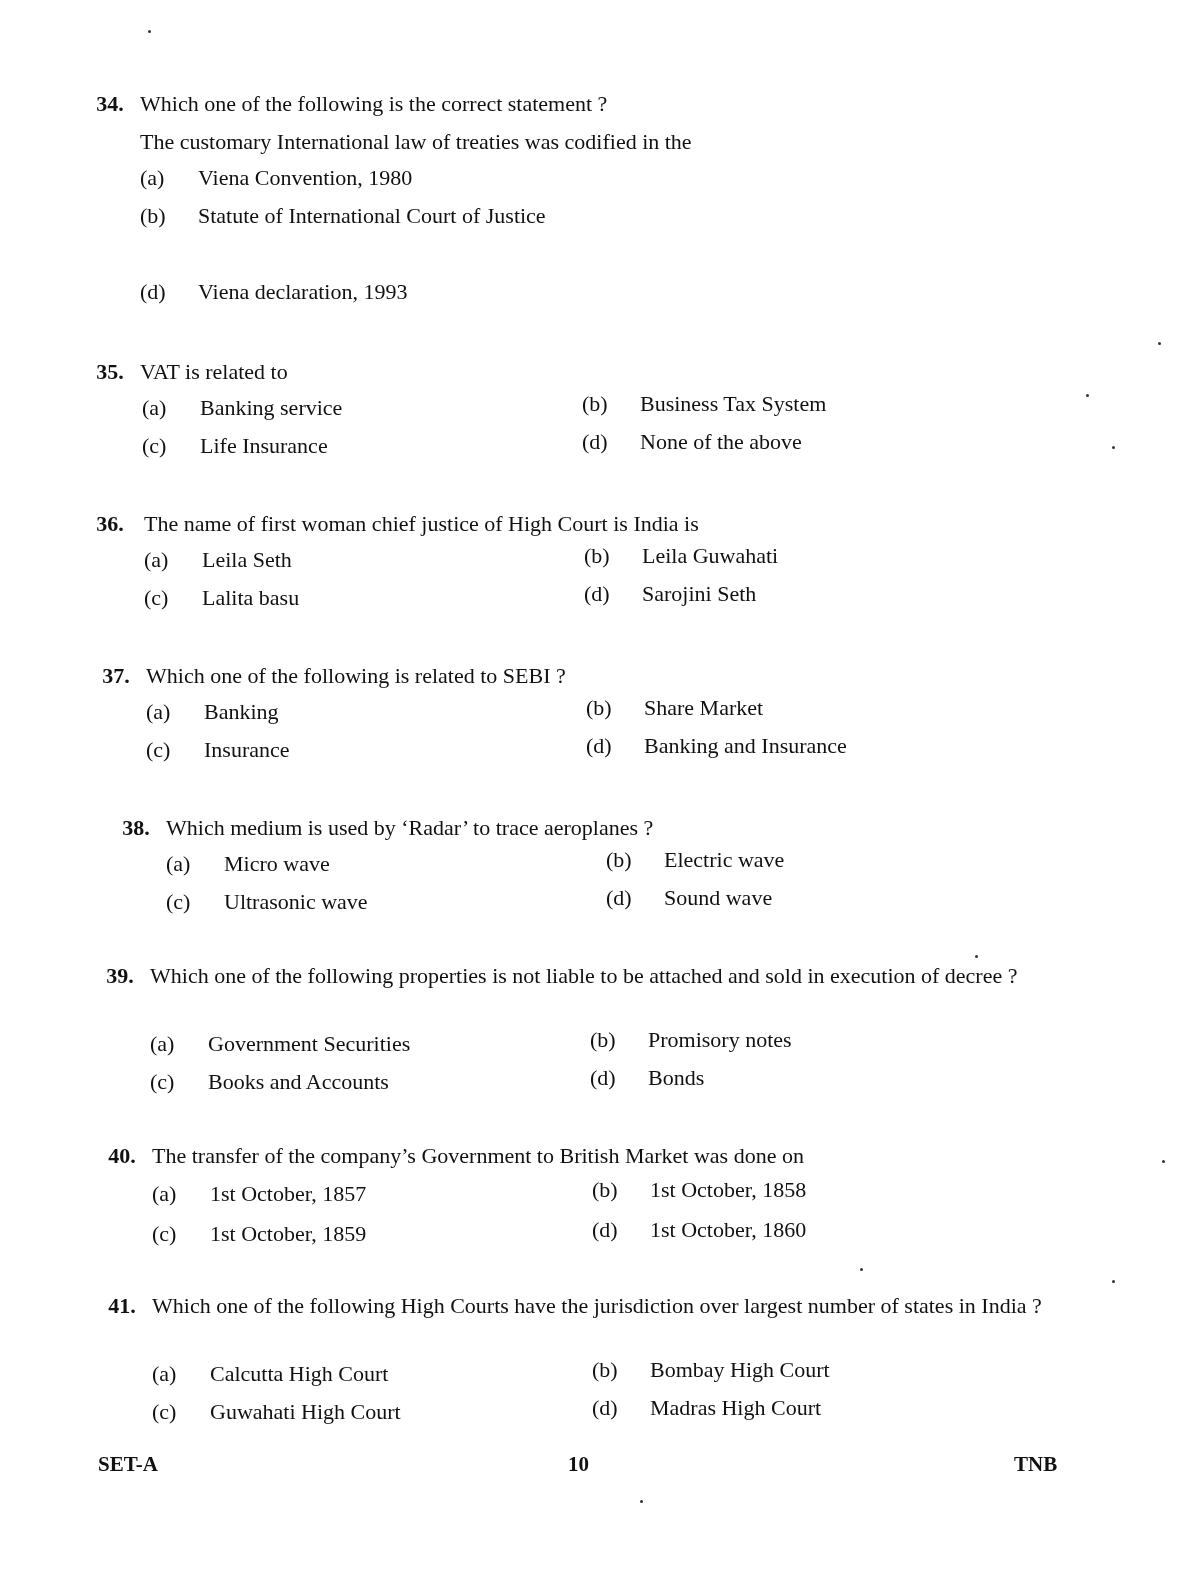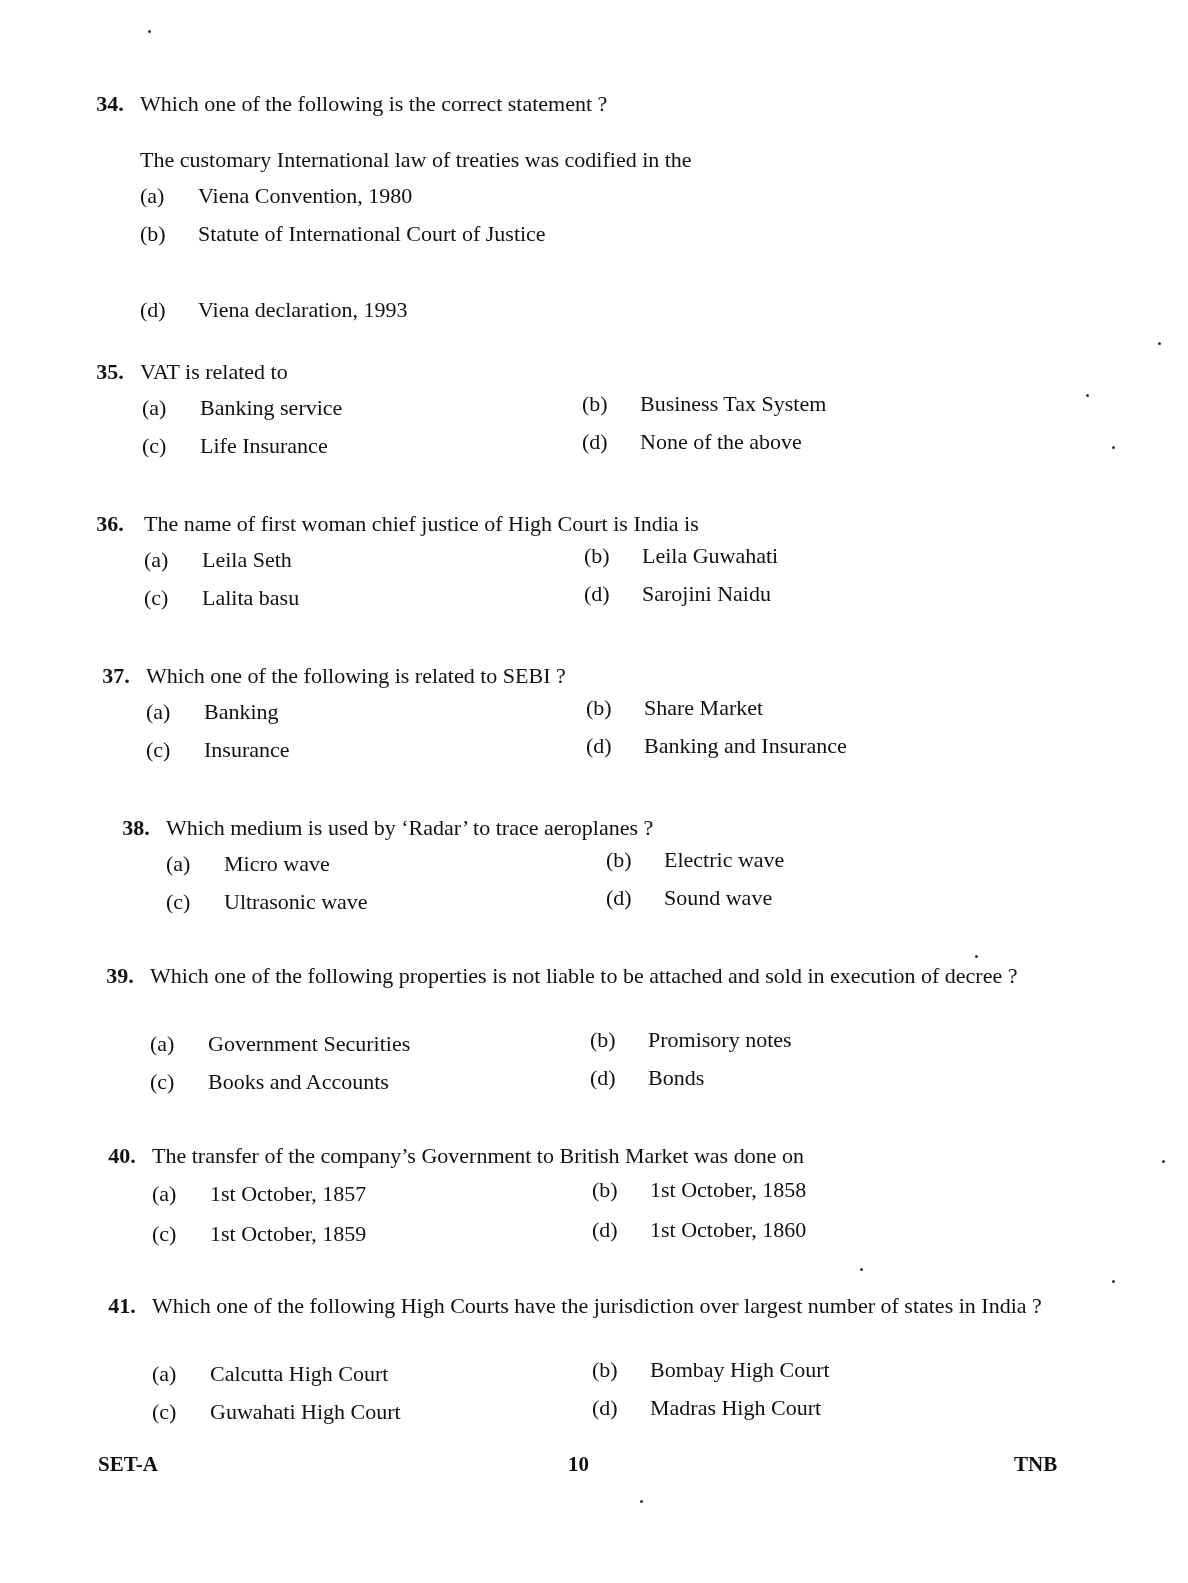--- a/index.html
+++ b/index.html
@@ -24,21 +24,21 @@
 </head>
 <body>
 
 <div class="page">
 
   <div class="q" style="top:88px;">
     <div class="qline">
       <span class="qnum">34.</span>
       <span class="qtext">Which one of the following is the correct statement ?</span>
     </div>
-    <div class="qline" style="margin-top:24px;text-decoration:underline;">
+    <div class="qline" style="margin-top:6px;text-decoration:underline;">
       <span class="qtext">The customary International law of treaties was codified in the</span>
     </div>
     <div class="opts" style="height:160px;">
       <div class="opt" style="left:58px; top:4px;">
         <span class="lbl">(a)</span><span>Viena Convention, 1980</span>
       </div>
       <div class="opt" style="left:58px; top:42px;">
         <span class="lbl">(b)</span><span>Statute of International Court of Justice</span>
       </div>
       <div class="opt" style="left:58px; top:118px;">
@@ -77,21 +77,21 @@
       <div class="opt" style="left:62px; top:4px;">
         <span class="lbl">(a)</span><span>Leila Seth</span>
       </div>
       <div class="opt" style="left:502px; top:0px;">
         <span class="lbl">(b)</span><span>Leila Guwahati</span>
       </div>
       <div class="opt" style="left:62px; top:42px;">
         <span class="lbl">(c)</span><span>Lalita basu</span>
       </div>
       <div class="opt" style="left:502px; top:38px;">
-        <span class="lbl">(d)</span><span>Sarojini Naidu</span>
+        <span class="lbl">(d)</span><span>Sarojini Seth</span>
       </div>
     </div>
   </div>
 
   <div class="q" style="top:660px;">
     <div class="qline">
       <span class="qnum" style="left:6px;">37.</span>
       <span class="qtext" style="left:64px;">Which one of the following is related to SEBI ?</span>
     </div>
     <div class="opts" style="height:80px;">

